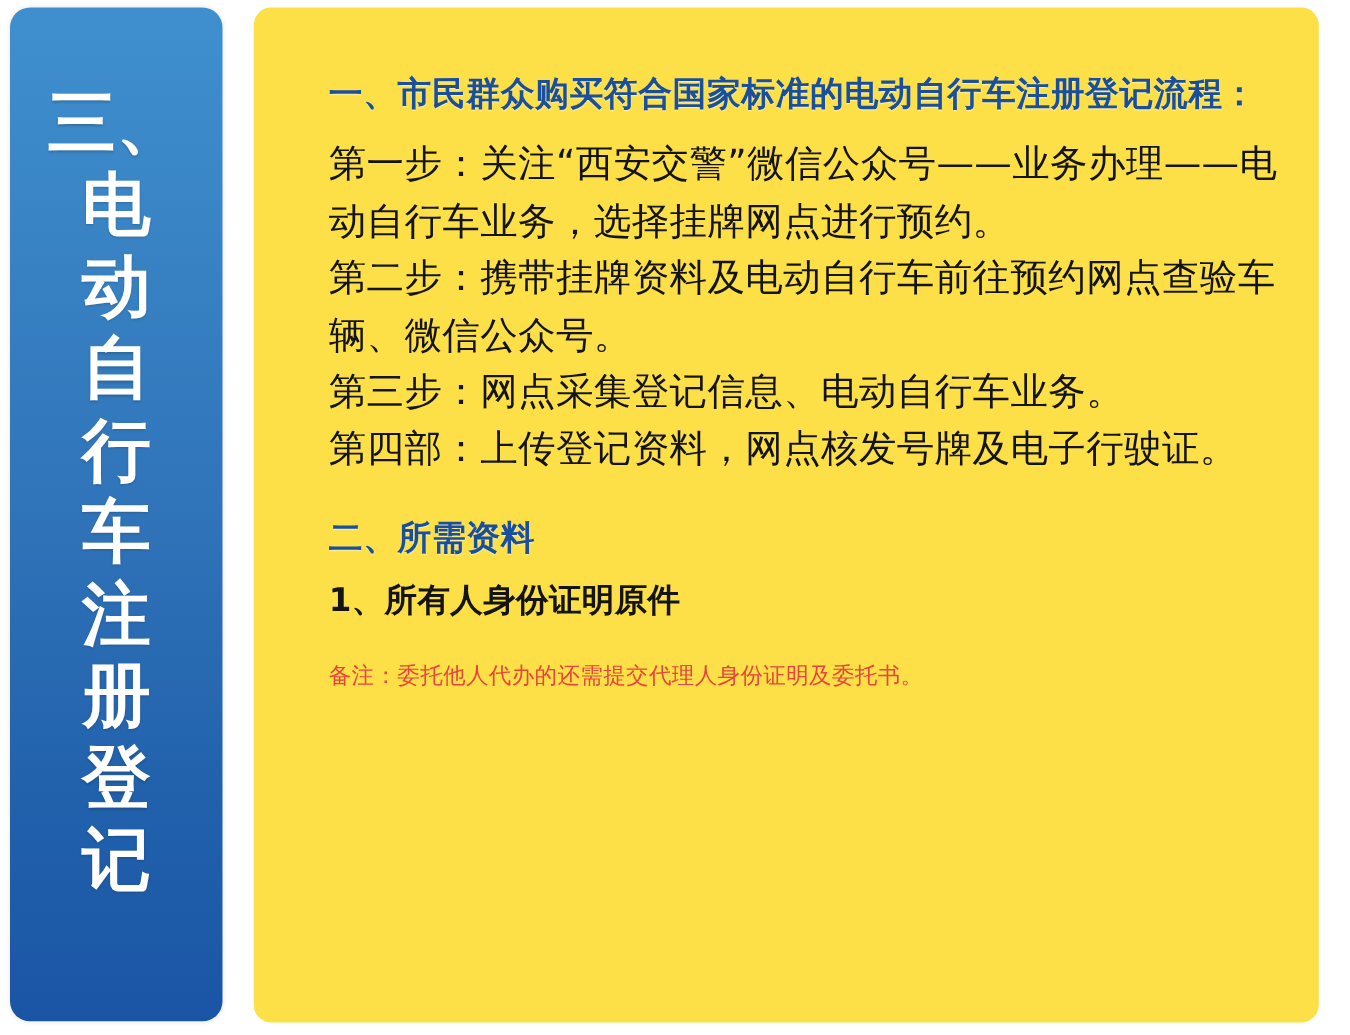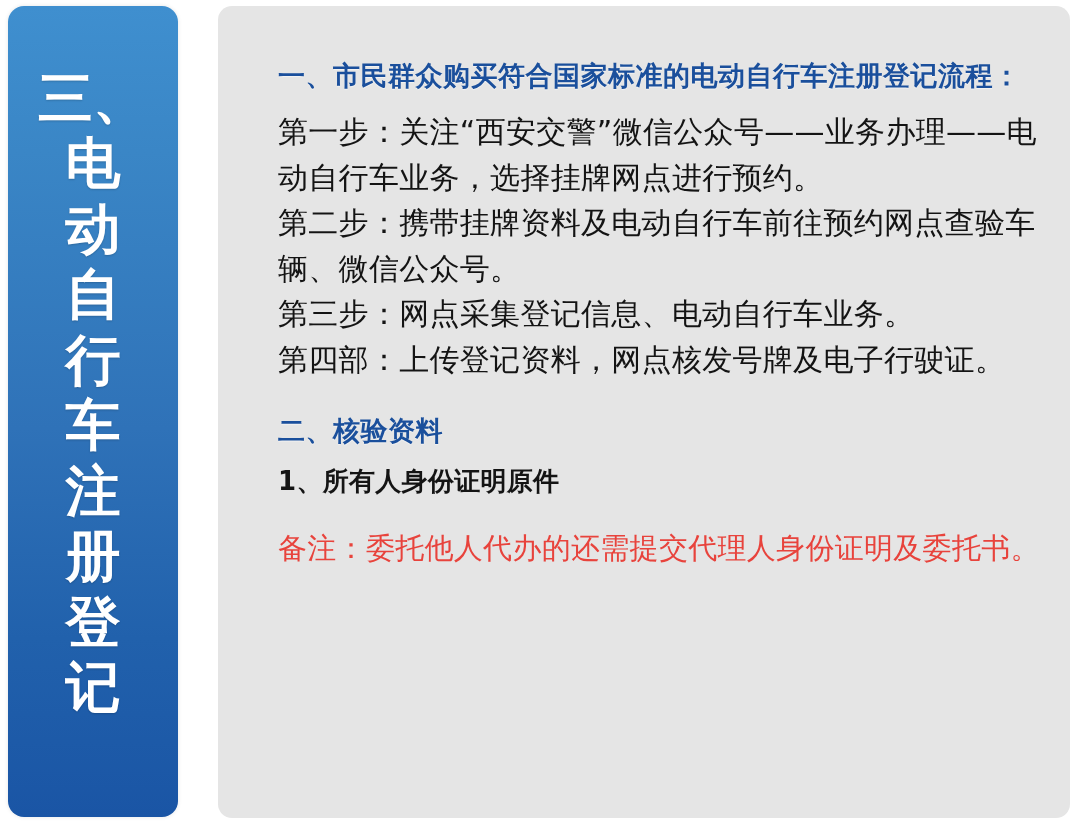--- a/index.html
+++ b/index.html
@@ -52,26 +52,26 @@
   }
   .sidebar-char {
     display: block;
     text-align: center;
     width: 100%;
   }
 
   
   .panel {
     position: absolute;
-    left: 218px;
+    left: 203px;
     top: 6px;
     width: 852px;
     height: 812px;
     border-radius: 14px;
-    background: #e5e5e5;
+    background: #fde047;
   }
 
   .panel-inner {
     position: absolute;
     left: 60px;
     top: 52px;
     right: 28px;
   }
 
   .heading {
@@ -98,21 +98,21 @@
     font-size: 26px;
     line-height: 1.5;
     margin: 0 0 26px 0;
     letter-spacing: 0.3px;
     font-weight: bold;
   }
   .doc-item:last-of-type { margin-bottom: 0; }
 
   .note {
     color: #e8433c;
-    font-size: 29px;
+    font-size: 18px;
     line-height: 1.5;
     margin: 26px 0 0 0;
     letter-spacing: 0.3px;
   }
 </style>
 </head>
 <body>
 
 <div class="poster">
 
@@ -134,21 +134,21 @@
   <div class="panel">
     <div class="panel-inner">
 
       <p class="heading heading-1">一、市民群众购买符合国家标准的电动自行车注册登记流程：</p>
 
       <p class="step">第一步：关注“西安交警”微信公众号——业务办理——电动自行车业务，选择挂牌网点进行预约。</p>
       <p class="step">第二步：携带挂牌资料及电动自行车前往预约网点查验车辆、微信公众号。</p>
       <p class="step">第三步：网点采集登记信息、电动自行车业务。</p>
       <p class="step">第四部：上传登记资料，网点核发号牌及电子行驶证。</p>
 
-      <p class="heading heading-2">二、核验资料</p>
+      <p class="heading heading-2">二、所需资料</p>
 
       <p class="doc-item">1、所有人身份证明原件</p>
 
       <p class="note">备注：委托他人代办的还需提交代理人身份证明及委托书。</p>
 
     </div>
   </div>
 
 </div>
 

